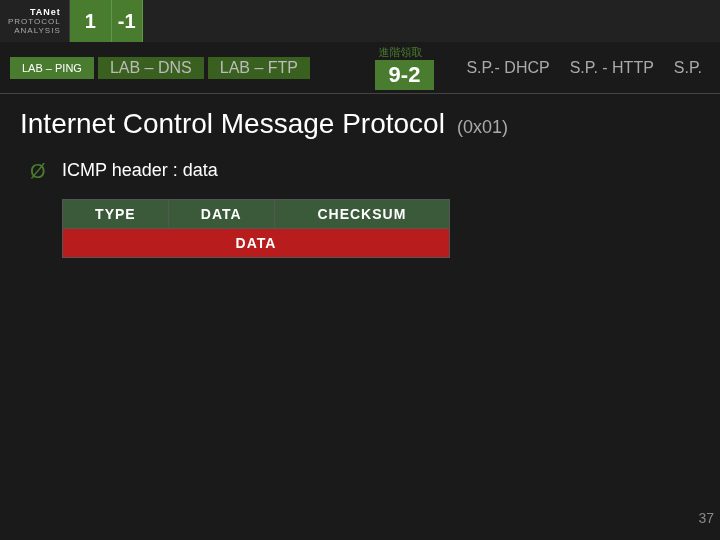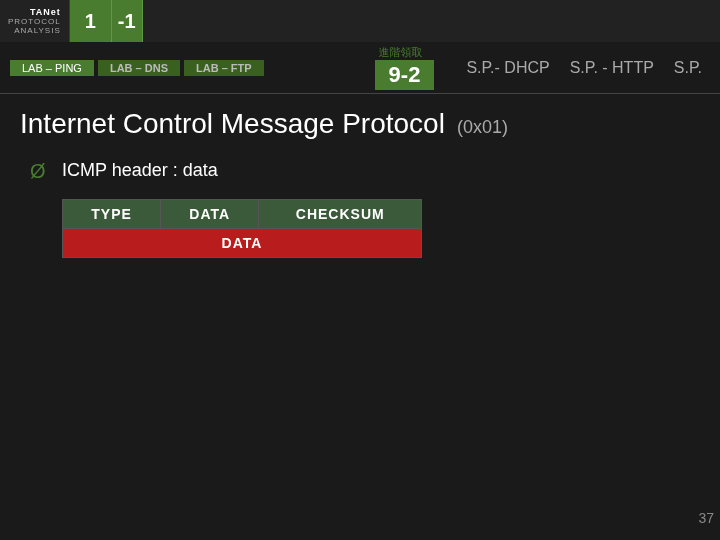--- a/index.html
+++ b/index.html
@@ -114,21 +114,21 @@
       color: #4a7c2f;
       font-size: 20px;
       min-width: 20px;
     }
 
     
     .icmp-table {
       margin-top: 8px;
       margin-left: 32px;
       border-collapse: collapse;
-      width: 360px;
+      width: 388px;
     }
 
     .icmp-table td {
       border: 1px solid #555;
       padding: 6px 16px;
       text-align: center;
       font-size: 14px;
       font-weight: bold;
       color: white;
       background-color: #3a5a3a;
@@ -168,25 +168,24 @@
       color: white;
       font-size: 11px;
       padding: 2px 12px;
       cursor: pointer;
       border: none;
     }
 
     .lab-btn-inactive {
       background-color: #3a6020;
       color: #bbb;
-      font-size: 11px;
+      font-size: 16px;
       padding: 2px 12px;
       cursor: pointer;
       border: none;
-      font-weight: bold;
     }
 
     .section-num-right {
       background-color: #4a7c2f;
       color: white;
       font-size: 22px;
       font-weight: bold;
       padding: 2px 14px;
       margin-left: 8px;
     }

